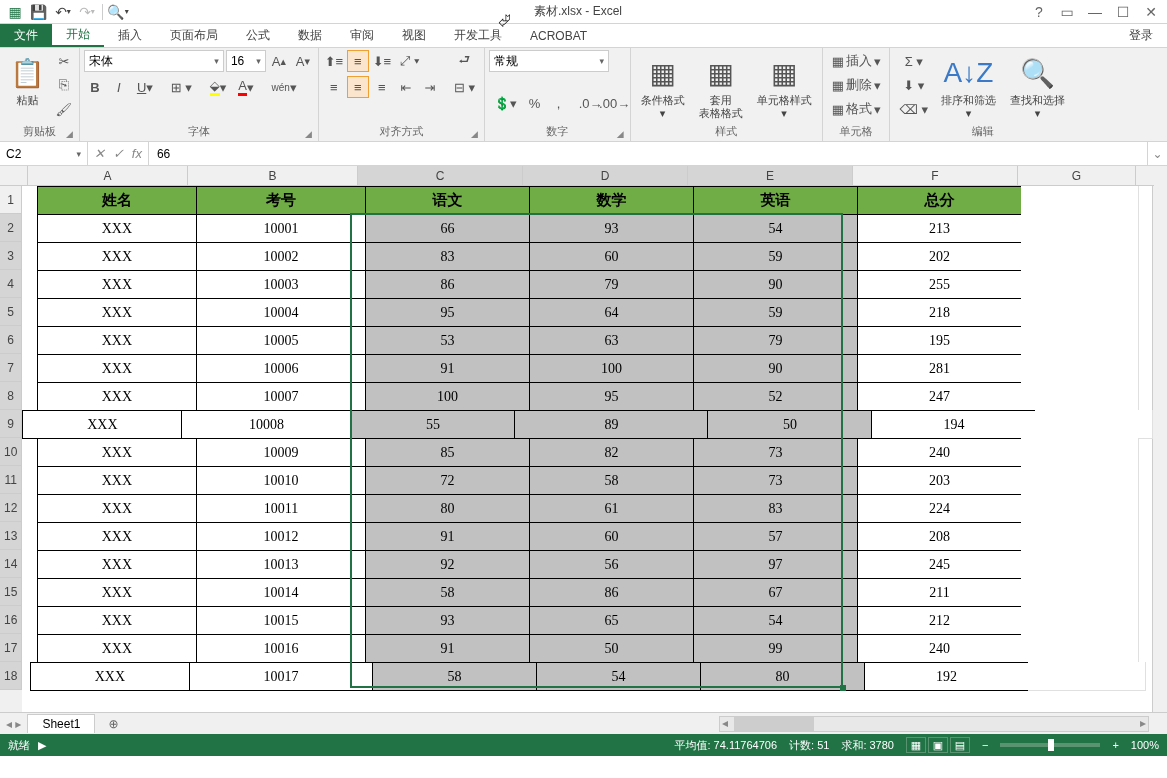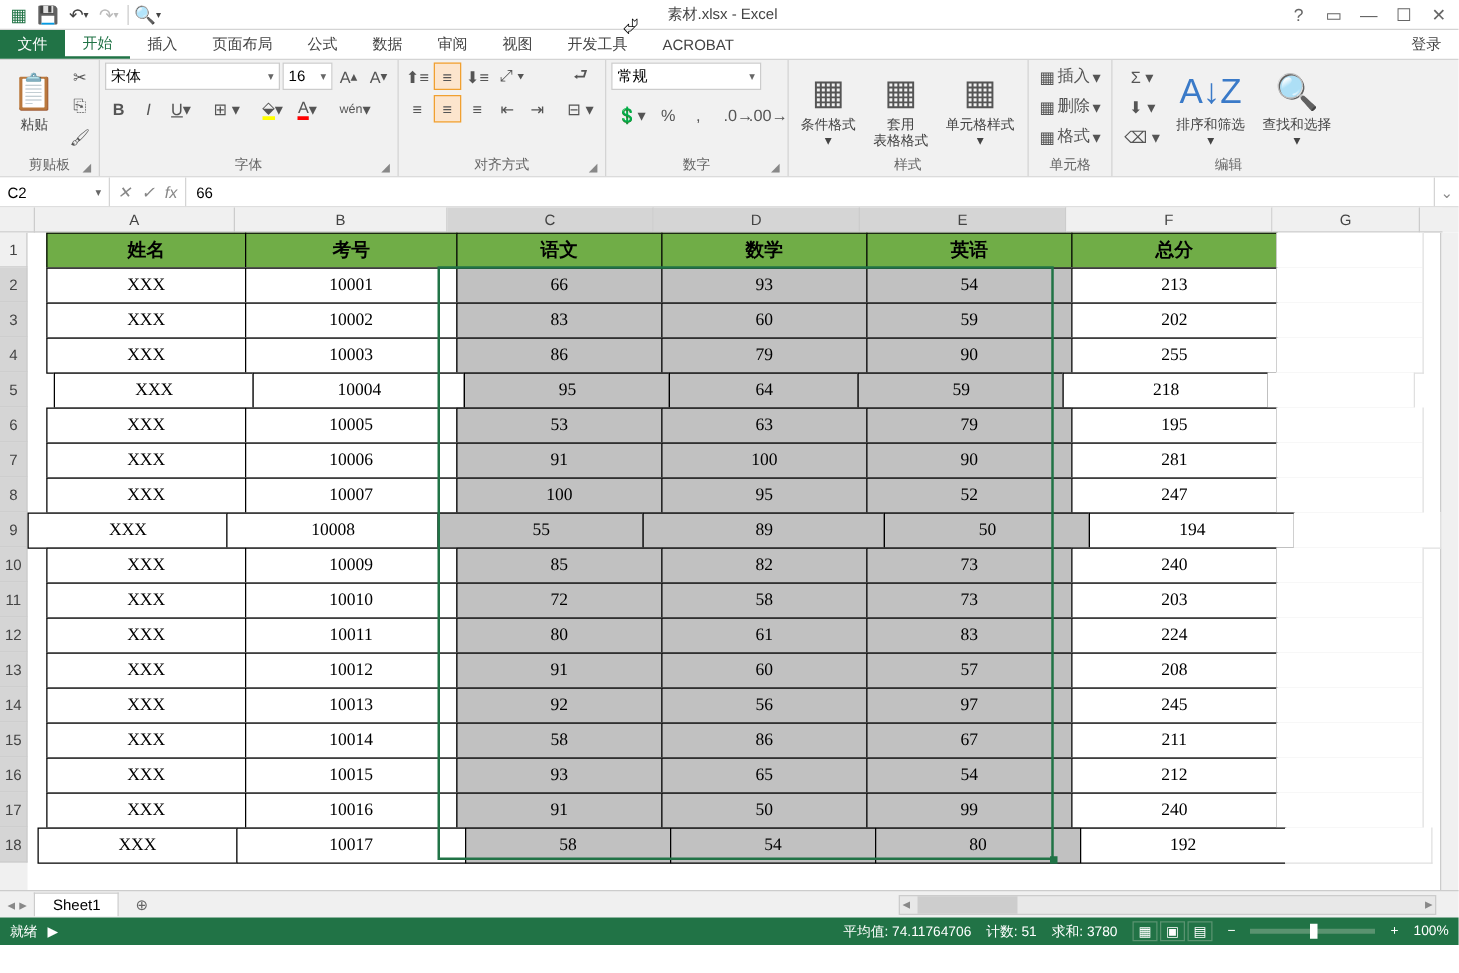--- a/index.html
+++ b/index.html
@@ -202,21 +202,21 @@
       <div class="col" style="gap:4px;margin-left:6px">
         <div class="btn-sm wide">⮐</div>
         <div class="btn-sm wide">⊟ ▾</div>
       </div>
     </div>
     <div class="group-label"><span>对齐方式</span><span class="launcher">◢</span></div>
   </div>
 
   <div class="group">
     <div class="group-body">
-      <div class="col" style="gap:9px">
+      <div class="col" style="gap:20px">
         <div class="combo num-combo">
             <span>常规</span>
             <span class="arrow">▾</span>
           </div>
         <div class="row">
           <div class="btn-sm wide">💲▾</div>
           <div class="btn-sm">%</div>
           <div class="btn-sm">,</div>
           <div style="width:6px"></div>
           <div class="btn-sm">.0→</div>
@@ -360,21 +360,21 @@
           <div class="cell sel" style="width: 165px;">86</div>
           <div class="cell sel" style="width: 165px;">79</div>
           <div class="cell sel" style="width: 165px;">90</div>
           <div class="cell" style="width: 165px;">255</div>
           <div class="cell g" style="width: 118px; border-bottom: 1px solid rgb(224, 224, 224); border-right: 1px solid rgb(224, 224, 224);"></div>
         </div>
         <div class="data-row">
           <div class="cell" style="width: 160px;">XXX</div>
           <div class="cell" style="width: 170px;">10004</div>
           <div class="cell sel" style="width: 165px;">95</div>
-          <div class="cell sel" style="width: 152px;">64</div>
+          <div class="cell sel" style="width: 165px;">64</div>
           <div class="cell sel" style="width: 165px;">59</div>
           <div class="cell" style="width: 165px;">218</div>
           <div class="cell g" style="width: 118px; border-bottom: 1px solid rgb(224, 224, 224); border-right: 1px solid rgb(224, 224, 224);"></div>
         </div>
         <div class="data-row">
           <div class="cell" style="width: 160px;">XXX</div>
           <div class="cell" style="width: 170px;">10005</div>
           <div class="cell sel" style="width: 165px;">53</div>
           <div class="cell sel" style="width: 165px;">63</div>
           <div class="cell sel" style="width: 165px;">79</div>

